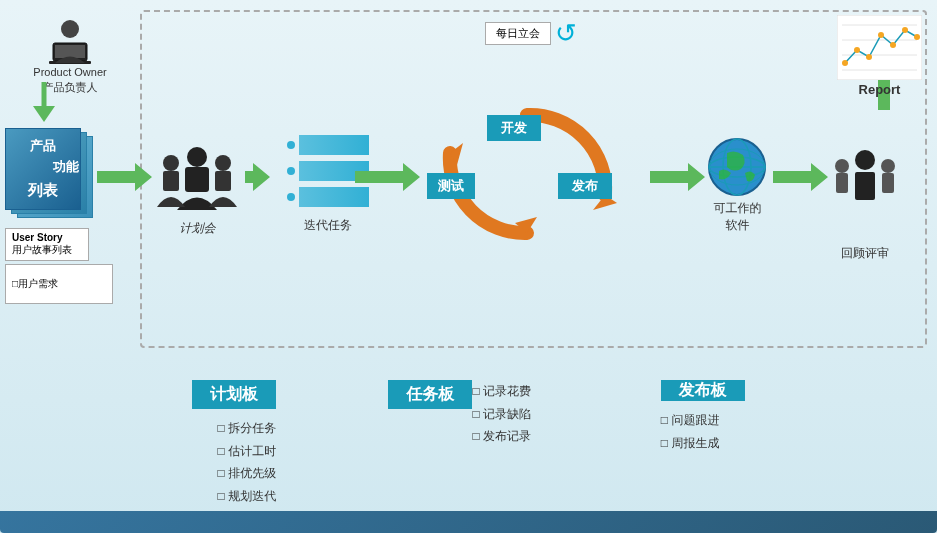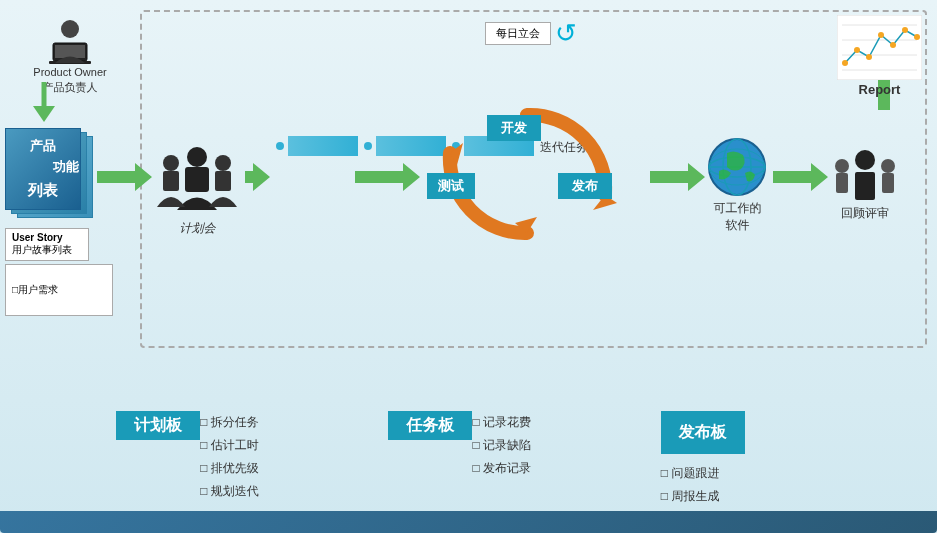--- a/index.html
+++ b/index.html
@@ -82,21 +82,21 @@
       <span style="color:white;font-size:13px;font-weight:bold;line-height:1.6;text-align:center;margin-left:46px;">功能</span>
       <span style="color:white;font-size:15px;font-weight:bold;line-height:1.6;text-align:center;">列表</span>
     </div>
   </div>
 
   <div style="position:absolute;top:228px;left:5px;width:84px;border:1px solid #aaa;background:white;padding:3px 6px;">
     <div style="font-size:10px;font-weight:bold;">User Story</div>
     <div style="font-size:10px;">用户故事列表</div>
   </div>
 
-  <div style="position:absolute;top:264px;left:5px;width:108px;border:1px solid #aaa;background:white;padding:18px 6px;font-size:10px;">□用户需求</div>
+  <div style="position:absolute;top:264px;left:5px;width:108px;border:1px solid #aaa;background:white;padding:12px 6px;font-size:10px;">□用户需求</div>
 
   <div style="position:absolute;top:163px;left:97px;">
     <svg width="55" height="28">
       <polygon points="0,8 38,8 38,0 55,14 38,28 38,20 0,20" fill="#5cb85c"></polygon>
     </svg>
   </div>
 
   <div style="position:absolute;top:135px;left:155px;display:flex;flex-direction:column;align-items:center;font-style:italic;">
     <svg width="85" height="85" viewBox="0 0 85 85">
 
@@ -114,21 +114,21 @@
     </svg>
     <div style="font-size:12px;color:#333;text-align:center;">计划会</div>
   </div>
 
   <div style="position:absolute;top:163px;left:245px;">
     <svg width="25" height="28">
       <polygon points="0,8 8,8 8,0 25,14 8,28 8,20 0,20" fill="#5cb85c"></polygon>
     </svg>
   </div>
 
-  <div style="position:absolute;top:135px;left:276px;display:flex;flex-direction:row;gap:6px;">
+  <div style="position:absolute;top:135px;left:287px;display:flex;flex-direction:column;gap:6px;">
 
     <div style="display:flex;align-items:center;gap:4px;">
       <div style="width:8px;height:8px;background:#31b0d5;border-radius:50%;"></div>
       <div style="width:70px;height:20px;background:linear-gradient(90deg,#5bc0de,#31b0d5);"></div>
     </div>
 
     <div style="display:flex;align-items:center;gap:4px;">
       <div style="width:8px;height:8px;background:#31b0d5;border-radius:50%;"></div>
       <div style="width:70px;height:20px;background:linear-gradient(90deg,#5bc0de,#31b0d5);"></div>
     </div>
@@ -193,21 +193,21 @@
       <span>软件</span>
     </div>
   </div>
 
   <div style="position:absolute;top:163px;left:773px;">
     <svg width="55" height="28">
       <polygon points="0,8 38,8 38,0 55,14 38,28 38,20 0,20" fill="#5cb85c"></polygon>
     </svg>
   </div>
 
-  <div style="position:absolute;top:130px;left:830px;display:flex;flex-direction:column;">
+  <div style="position:absolute;top:130px;left:830px;display:flex;flex-direction:column;gap:40px;">
     <svg width="70" height="75" viewBox="0 0 70 75">
 
       <rect x="25" y="42" width="20" height="28" rx="2" fill="#222"></rect>
       <circle cx="35" cy="30" r="10" fill="#222"></circle>
 
       <circle cx="12" cy="36" r="7" fill="#555"></circle>
       <rect x="6" y="43" width="12" height="20" rx="2" fill="#555"></rect>
 
       <circle cx="58" cy="36" r="7" fill="#555"></circle>
       <rect x="52" y="43" width="12" height="20" rx="2" fill="#555"></rect>
@@ -239,41 +239,41 @@
       <circle cx="44" cy="20" r="3" fill="#f5a623"></circle>
       <circle cx="56" cy="30" r="3" fill="#f5a623"></circle>
       <circle cx="68" cy="15" r="3" fill="#f5a623"></circle>
       <circle cx="80" cy="22" r="3" fill="#f5a623"></circle>
     </svg>
     <div style="font-size:13px;color:#333;font-weight:bold;margin-top:2px;">Report</div>
   </div>
 
   <div style="position:absolute;bottom:25px;left:0;right:0;display:flex;justify-content:space-around;padding:0 60px;">
 
-    <div style="display:flex;align-items:flex-start;min-width:160px;">
+    <div style="display:flex;flex-direction:column;align-items:flex-end;min-width:160px;">
       <div style="background:#1a9bb8;color:white;font-size:16px;font-weight:bold;padding:4px 18px;margin-bottom:8px;">计划板</div>
       <div style="font-size:12px;color:#333;line-height:1.9;">
         <div>□ <span>拆分任务</span></div>
         <div>□ <span>估计工时</span></div>
         <div>□ <span>排优先级</span></div>
         <div>□ <span>规划迭代</span></div>
       </div>
     </div>
 
     <div style="display:flex;flex-direction:row;align-items:flex-start;min-width:160px;">
       <div style="background:#1a9bb8;color:white;font-size:16px;font-weight:bold;padding:4px 18px;margin-bottom:8px;">任务板</div>
       <div style="font-size:12px;color:#333;line-height:1.9;">
         <div>□ <span>记录花费</span></div>
         <div>□ <span>记录缺陷</span></div>
         <div>□ <span>发布记录</span></div>
       </div>
     </div>
 
     <div style="display:flex;flex-direction:column;align-items:flex-start;min-width:160px;">
-      <div style="background:#1a9bb8;color:white;font-size:16px;font-weight:bold;padding:11px 18px;margin-bottom:8px;">发布板</div>
+      <div style="background:#1a9bb8;color:white;font-size:16px;font-weight:bold;padding:0 18px;margin-bottom:8px;">发布板</div>
       <div style="font-size:12px;color:#333;line-height:1.9;">
         <div>□ <span>问题跟进</span></div>
         <div>□ <span>周报生成</span></div>
       </div>
     </div>
 
   </div>
 
   <div style="position:absolute;bottom:0;left:0;right:0;height:22px;background:linear-gradient(135deg,#1a6090,#0d4060);z-index:0;opacity:0.85;border-radius:0 0 4px 4px;"></div>
 

